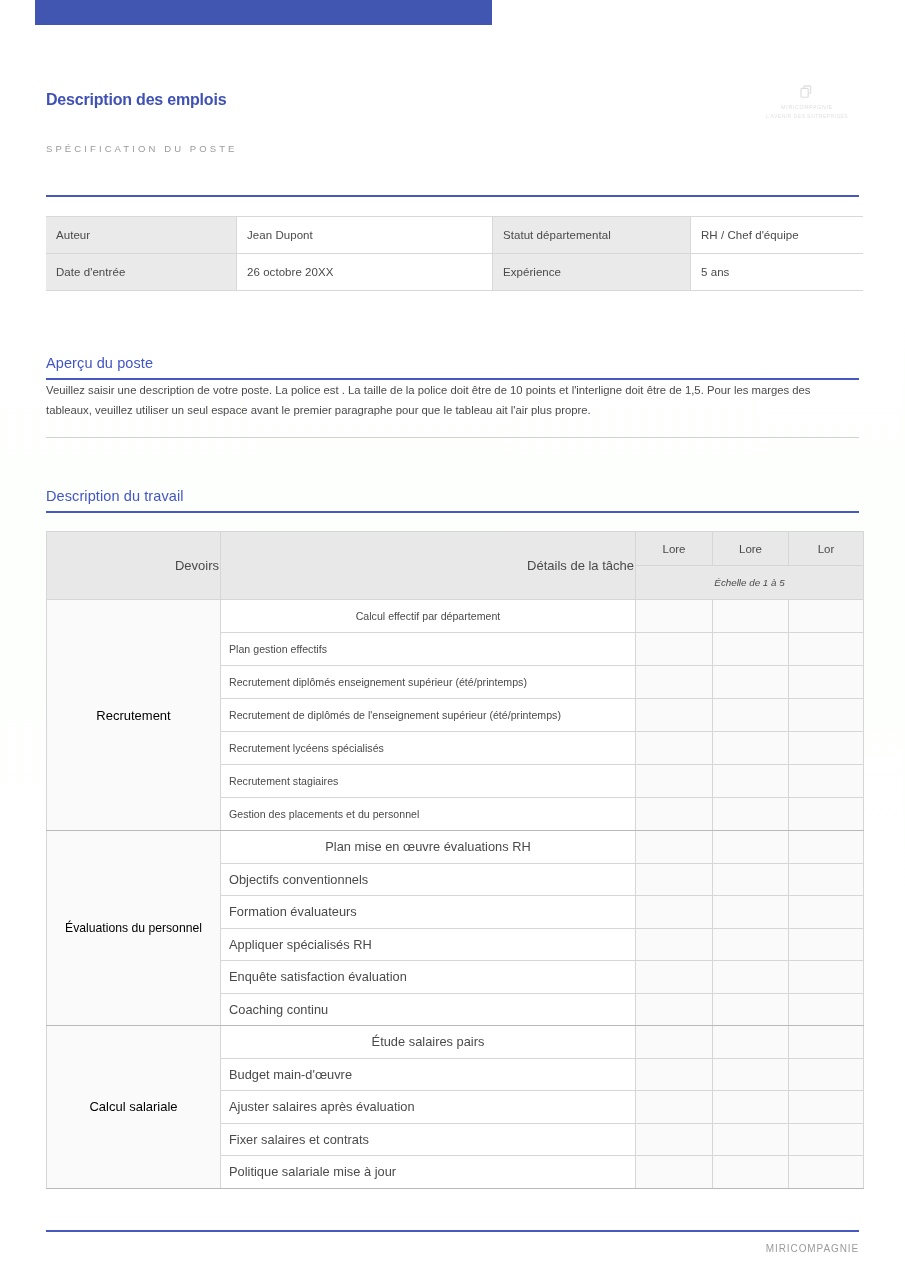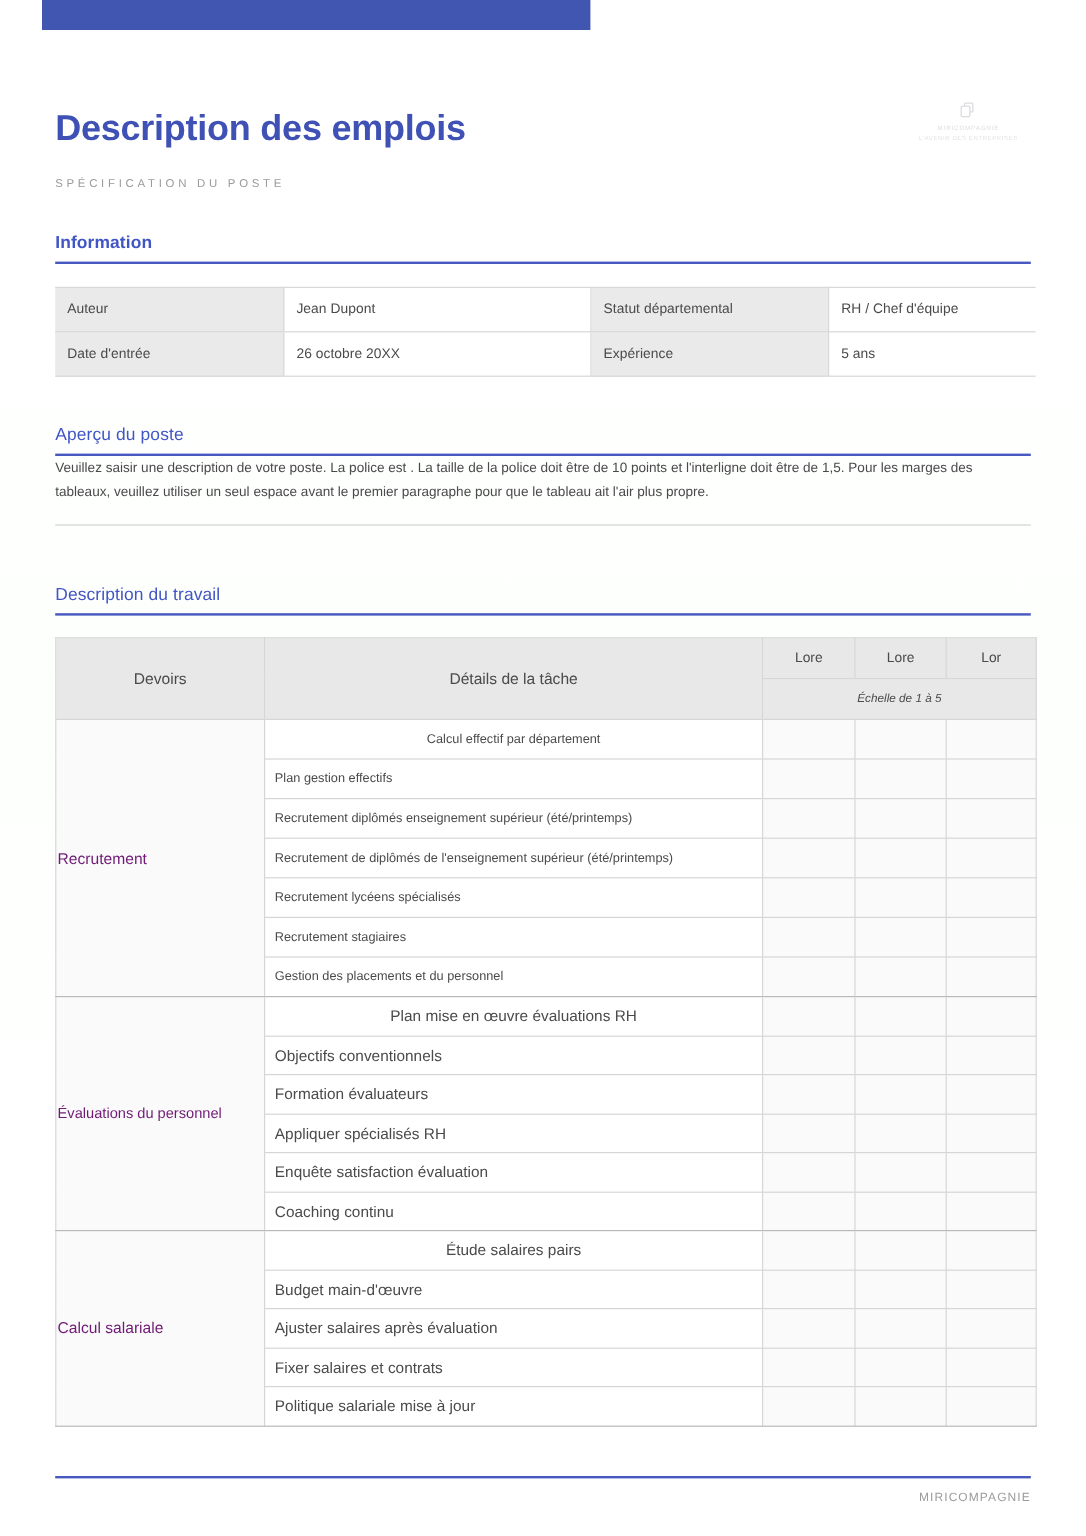--- a/index.html
+++ b/index.html
@@ -34,29 +34,29 @@
   }
 
   
   .doc-header {
     position: absolute;
     left: 46px;
     top: 90px;
     width: 813px;
   }
   .doc-title {
-    font-size: 30px;
+    font-size: 16px;
     font-weight: bold;
     color: #3f51b5;
     letter-spacing: -0.2px;
     margin: 0;
     line-height: 1.2;
   }
   .doc-subtitle {
-    margin-top: 22px;
+    margin-top: 34px;
     font-size: 9.5px;
     letter-spacing: 3.1px;
     color: #9a9a9a;
     font-weight: normal;
   }
 
   
   .logo-block {
     position: absolute;
     right: 46px;
@@ -156,21 +156,21 @@
   .task-table th, .task-table td {
     border: 1px solid #d6d6d6;
   }
   .th-duties, .th-details {
     background: #e8e8e8;
     color: #4a4a4a;
     font-weight: normal;
     font-size: 13px;
     height: 62px;
     vertical-align: middle;
-    text-align: center;
+    text-align: right;
   }
   .th-scale-label {
     background: #e8e8e8;
     color: #4a4a4a;
     font-weight: normal;
     font-size: 11.5px;
     height: 31px;
     text-align: center;
     vertical-align: middle;
   }
@@ -179,24 +179,24 @@
     color: #4a4a4a;
     font-weight: normal;
     font-size: 9.8px;
     height: 31px;
     text-align: center;
     vertical-align: middle;
     font-style: italic;
   }
   td.duty-cell {
     background: #fafafa;
-    text-align: left;
+    text-align: center;
     vertical-align: middle;
     font-size: 13px;
-    color: #701a75;
+    color: #000000;
     border-top: 1.6px solid #b9b9b9;
     border-bottom: 1.6px solid #b9b9b9;
   }
   td.task-cell {
     background: #ffffff;
     padding: 0 8px;
     color: #4a4a4a;
     vertical-align: middle;
     letter-spacing: 0.02px;
   }
@@ -253,21 +253,20 @@
   <div class="logo-block">
     <svg class="logo-mark" viewBox="0 0 20 20">
       <rect x="2.5" y="5.5" width="9" height="11" rx="1.2" fill="none" stroke="#8d8d99" stroke-width="1.4"></rect>
       <path d="M6 5.5V3.4A1 1 0 0 1 7 2.4h6.6a1 1 0 0 1 1 1v7.2a1 1 0 0 1-1 1h-2.1" fill="none" stroke="#8d8d99" stroke-width="1.4"></path>
     </svg>
     <div class="logo-name">MIRICOMPAGNIE</div>
     <div class="logo-tag">L'AVENIR DES ENTREPRISES</div>
   </div>
 
   <div class="section" style="top:195px;">
-    <div class="section-title">Information</div>
     <div class="rule"></div>
 
     <table class="info-table">
       <tbody>
         <tr>
           <td class="k" style="width:170px;">Auteur</td>
           <td class="v pad" style="width:235px;">Jean Dupont</td>
           <td class="k" style="width:177px;margin-top:40px;">Statut départemental</td>
           <td class="v">RH / Chef d'équipe</td>
         </tr>

